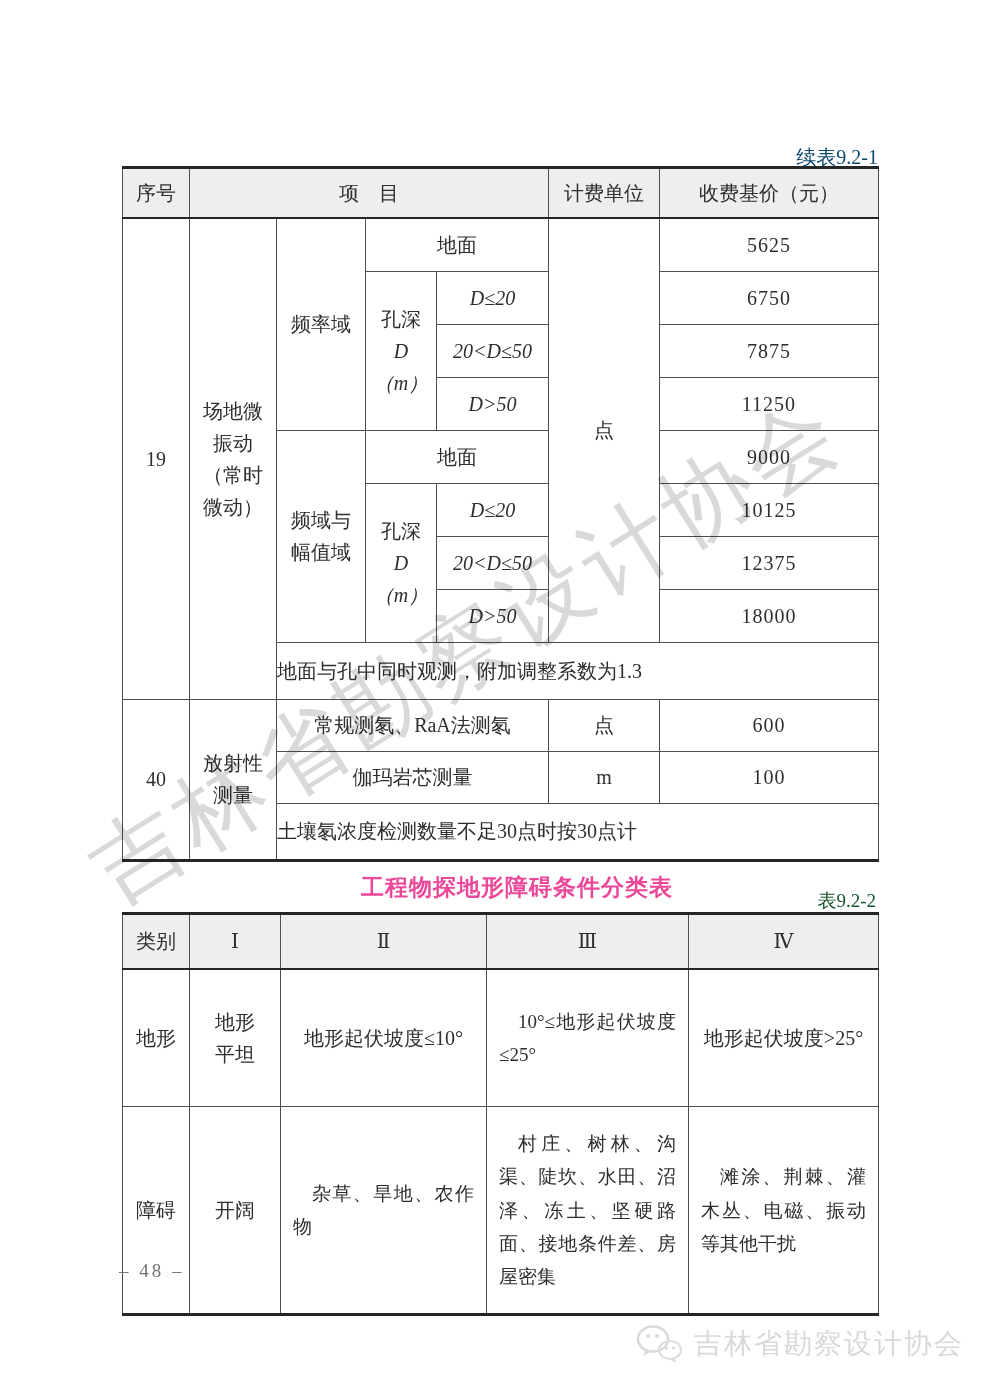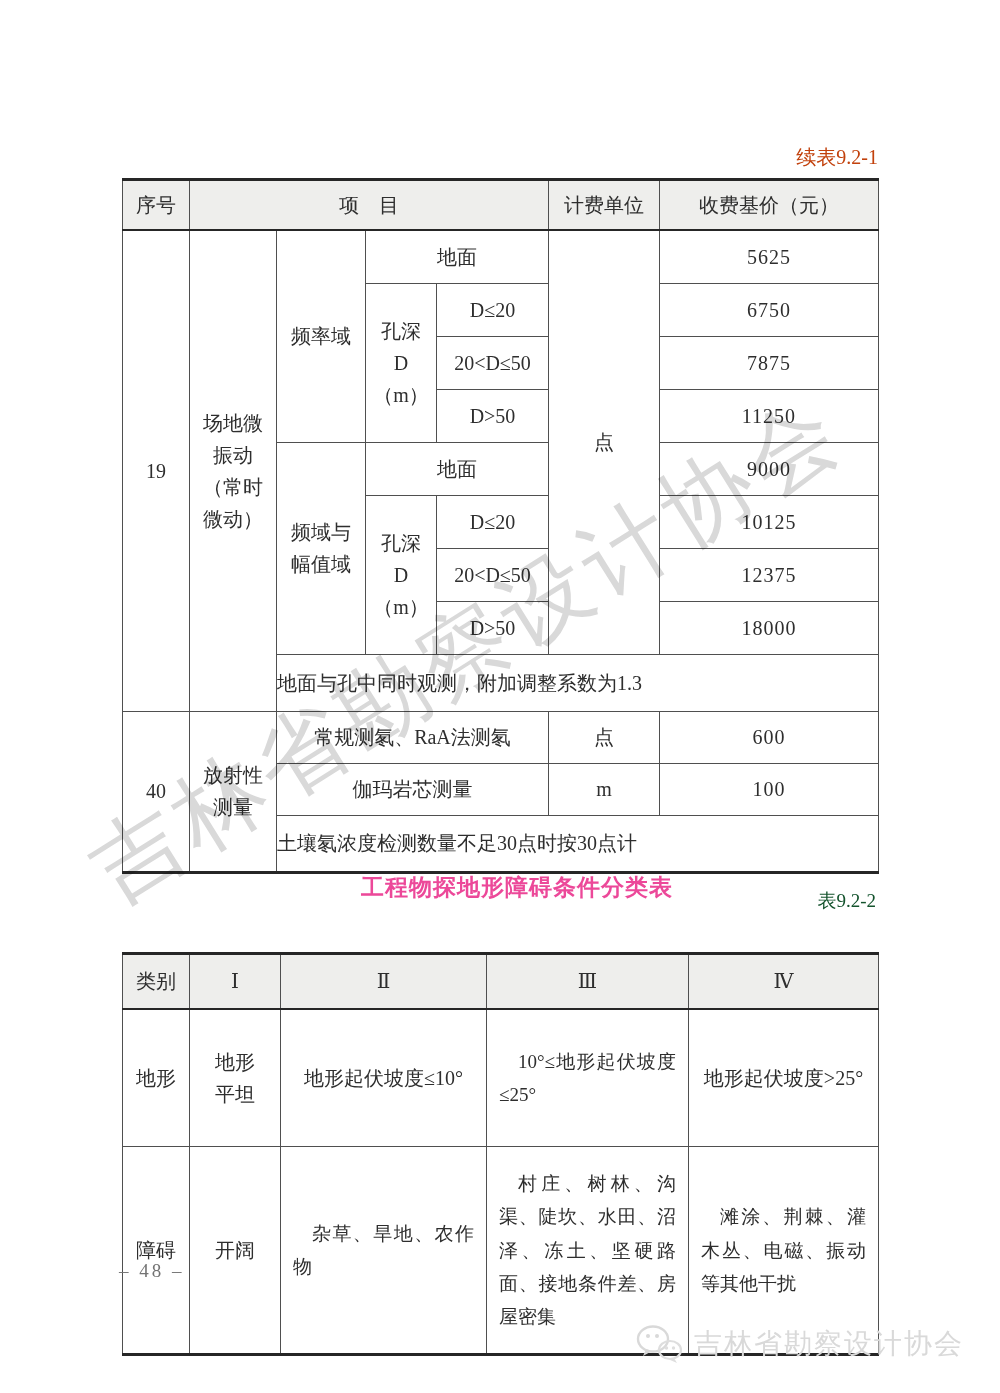--- a/index.html
+++ b/index.html
@@ -3,39 +3,39 @@
 <meta charset="utf-8">
 <style>
   html,body { margin:0; padding:0; background:#ffffff; }
   .page {
     position:relative; width:1000px; height:1393px; background:#ffffff;
     font-family:"Liberation Serif","DejaVu Serif",serif; color:#2e2e2e;
     overflow:hidden;
   }
   .cont-label {
     position:absolute; top:144px; left:122px; width:756px;
-    text-align:right; font-size:20px; color:#c2410c;
+    text-align:right; font-size:20px; color:#0c4a6e;
   }
   table.doc {
     position:absolute; left:122px; width:756px;
     border-collapse:collapse; table-layout:fixed;
     border-top:3px solid #262626; border-bottom:3px solid #262626;
   }
-  table.t1 { top:178px;border-radius:23px; }
-  table.t2 { top:952px; }
+  table.t1 { top:166px;border-radius:23px; }
+  table.t2 { top:912px; }
   .doc th, .doc td {
     border:1px solid #4f4f4f; text-align:center; vertical-align:middle;
     font-weight:normal; font-size:20px; line-height:1.6; padding:2px 5px;
     color:#2e2e2e; word-break:break-all;
   }
   .doc tr.head th {
     background:#eeeeec; border-bottom:2px solid #262626; height:44px;
   }
   .num { font-size:21px; letter-spacing:1px; }
-  .ital { }
+  .ital { font-style:italic; }
   td.note { text-align:left; padding-left:0; }
   td.para {
     text-align:justify; text-indent:1em; padding:20px 12px;
     font-size:19px; line-height:1.75;
   }
   .t2-title {
     position:absolute; top:872px; left:122px; width:790px; text-align:center;
     font-family:"Liberation Sans","DejaVu Sans",sans-serif;
     font-weight:bold; font-size:23px; color:#ec4899; letter-spacing:1px;
   }

